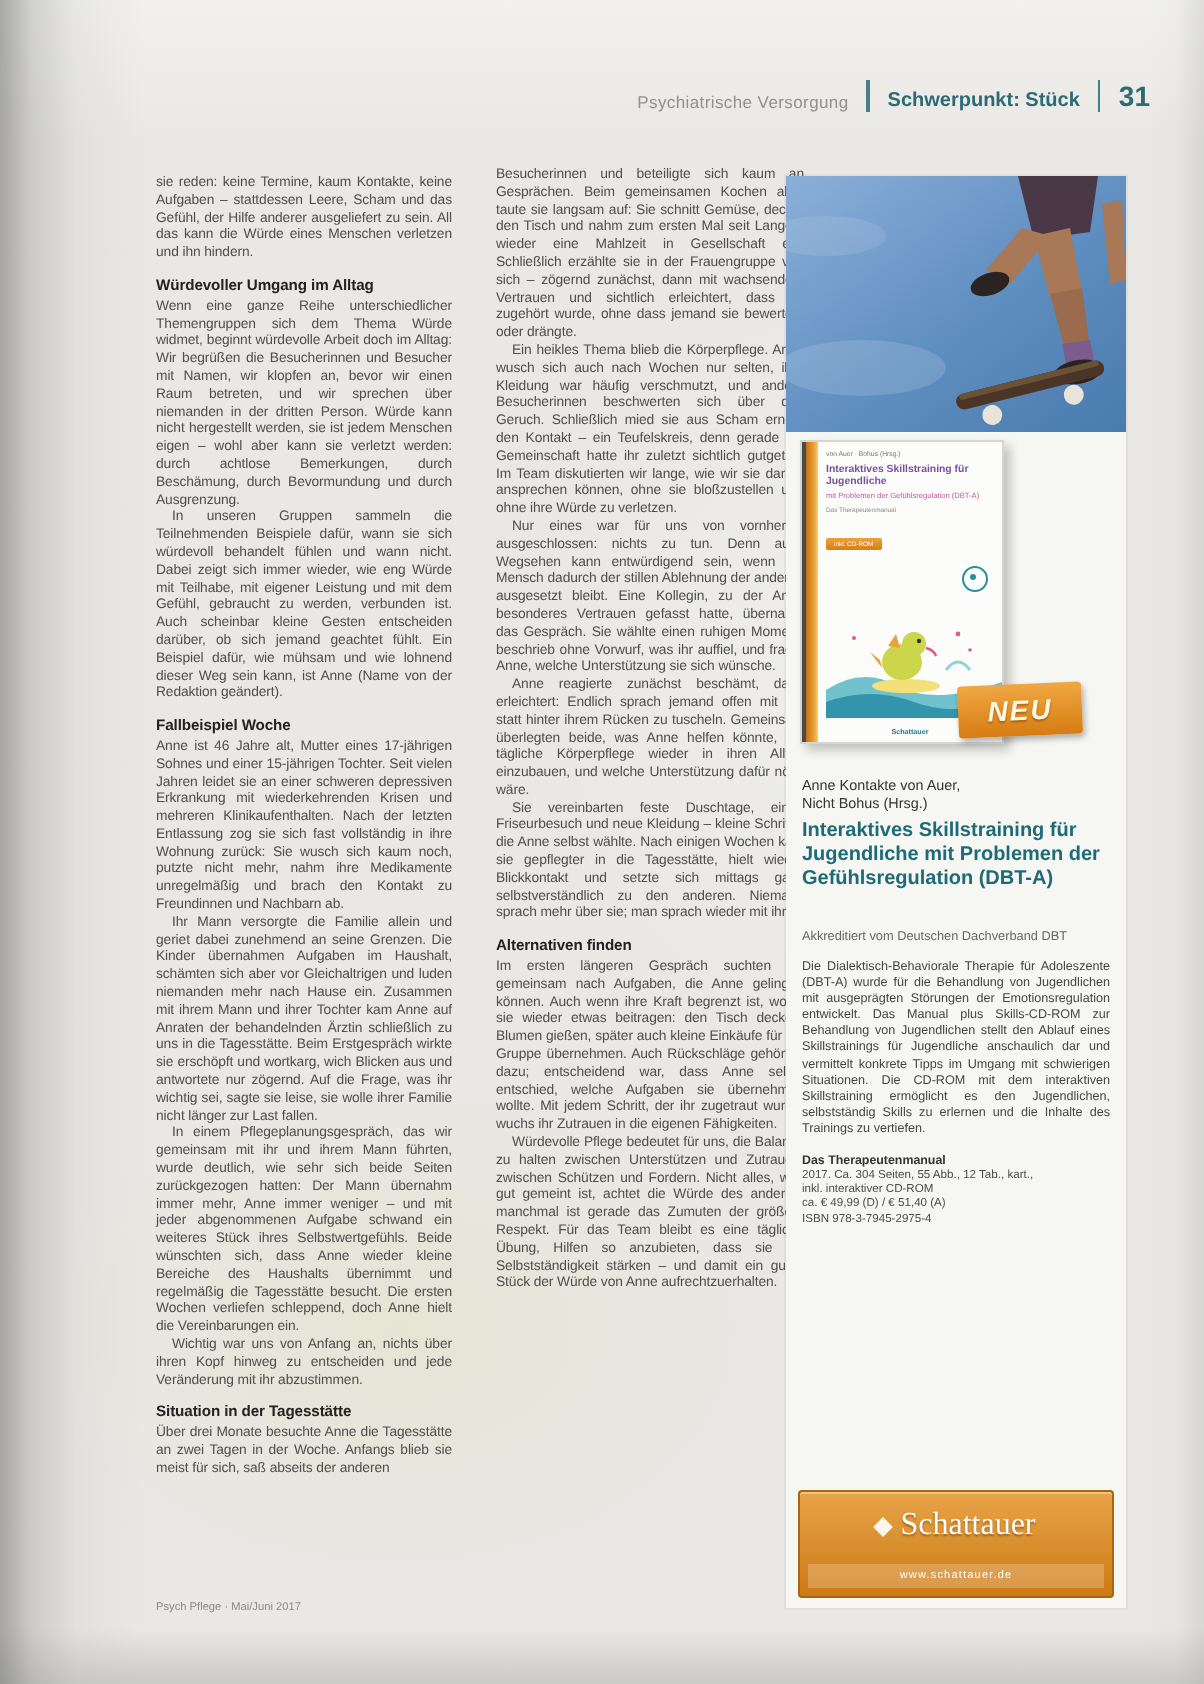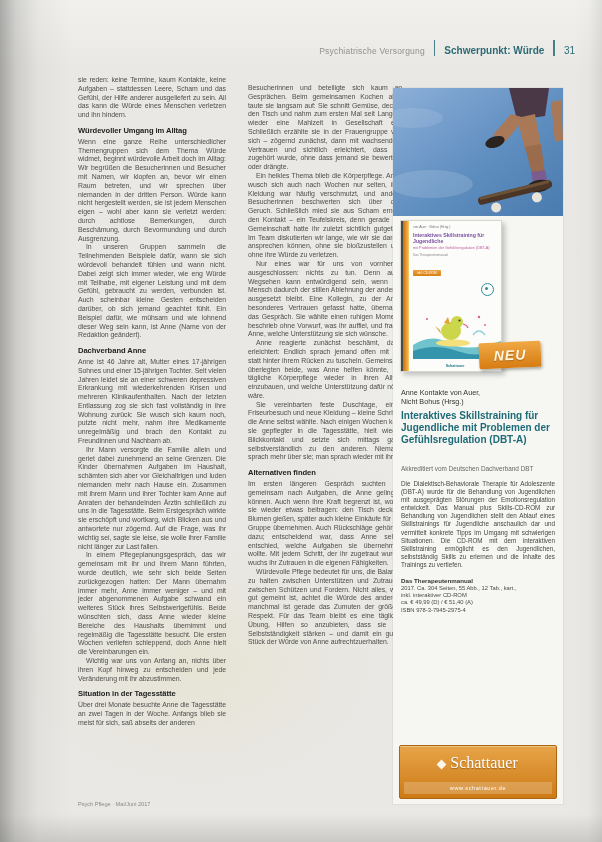--- a/index.html
+++ b/index.html
@@ -13,21 +13,21 @@
       linear-gradient(180deg, rgba(248,248,246,.55) 0px, transparent 70px),
       radial-gradient(ellipse 260px 180px at 33% 79%, rgba(226,222,184,.38), transparent 70%),
       radial-gradient(ellipse 200px 260px at 70% 40%, rgba(250,250,248,.35), transparent 75%),
       #e9e8e5;
   }
   
   .hdr{position:absolute;top:40px;right:27px;display:flex;align-items:flex-end;gap:9px;filter:blur(.25px);}
   .hdr-section{font-size:8.5px;color:#90908e;letter-spacing:.2px;}
   .hdr-sep{width:1.5px;height:16px;background:#2c6b74;opacity:.85;}
   .hdr-focus{font-size:10px;font-weight:bold;color:#2c6b74;}
-  .hdr-page{font-size:10px;font-weight:normal;color:#2c6b74;}
+  .hdr-page{font-size:14px;font-weight:bold;color:#2c6b74;}
   
   .col{position:absolute;text-align:justify;color:#4e4e4c;font-size:6.9px;line-height:8.8px;
        letter-spacing:-.05px;filter:blur(.32px);hyphens:auto;}
   .col p{margin:0;text-indent:8px;}
   .col p.first{text-indent:0;}
   .subhead{font-size:7.6px;font-weight:bold;color:#222;margin:7px 0 2px;text-indent:0;filter:blur(.1px);}
   .footnote{position:absolute;left:78px;top:801px;font-size:5.6px;color:#8a8a88;filter:blur(.35px);}
   
   .ad{position:absolute;left:393px;top:88px;width:170px;height:716px;background:#f6f6f3;
       box-shadow:0 0 0 1px rgba(0,0,0,.04);}
@@ -71,31 +71,31 @@
             display:flex;align-items:center;justify-content:center;font-size:5.5px;color:#fff;letter-spacing:.6px;}
 </style>
 </head>
 <body>
 
 <div class="page">
 
   <div class="hdr">
     <span class="hdr-section">Psychiatrische Versorgung</span>
     <span class="hdr-sep"></span>
-    <span class="hdr-focus">Schwerpunkt: Würde</span>
+    <span class="hdr-focus">Schwerpunkt: Stück</span>
     <span class="hdr-sep"></span>
     <span class="hdr-page">31</span>
   </div>
 
-  <div class="col" style="left:78px;top:76px;width:148px;">
+  <div class="col" style="left:78px;top:88px;width:148px;">
     <p class="first">sie reden: keine Termine, kaum Kontakte, keine Aufgaben – stattdessen Leere, Scham und das Gefühl, der Hilfe anderer ausgeliefert zu sein. All das kann die Würde eines Menschen verletzen und ihn hindern.</p>
     <div class="subhead">Würdevoller Umgang im Alltag</div>
     <p class="first">Wenn eine ganze Reihe unterschiedlicher Themengruppen sich dem Thema Würde widmet, beginnt würdevolle Arbeit doch im Alltag: Wir begrüßen die Besucherinnen und Besucher mit Namen, wir klopfen an, bevor wir einen Raum betreten, und wir sprechen über niemanden in der dritten Person. Würde kann nicht hergestellt werden, sie ist jedem Menschen eigen – wohl aber kann sie verletzt werden: durch achtlose Bemerkungen, durch Beschämung, durch Bevormundung und durch Ausgrenzung.</p>
     <p>In unseren Gruppen sammeln die Teilnehmenden Beispiele dafür, wann sie sich würdevoll behandelt fühlen und wann nicht. Dabei zeigt sich immer wieder, wie eng Würde mit Teilhabe, mit eigener Leistung und mit dem Gefühl, gebraucht zu werden, verbunden ist. Auch scheinbar kleine Gesten entscheiden darüber, ob sich jemand geachtet fühlt. Ein Beispiel dafür, wie mühsam und wie lohnend dieser Weg sein kann, ist Anne (Name von der Redaktion geändert).</p>
-    <div class="subhead">Dachverband Anne</div>
+    <div class="subhead">Fallbeispiel Woche</div>
     <p class="first">Anne ist 46 Jahre alt, Mutter eines 17-jährigen Sohnes und einer 15-jährigen Tochter. Seit vielen Jahren leidet sie an einer schweren depressiven Erkrankung mit wiederkehrenden Krisen und mehreren Klinikaufenthalten. Nach der letzten Entlassung zog sie sich fast vollständig in ihre Wohnung zurück: Sie wusch sich kaum noch, putzte nicht mehr, nahm ihre Medikamente unregelmäßig und brach den Kontakt zu Freundinnen und Nachbarn ab.</p>
     <p>Ihr Mann versorgte die Familie allein und geriet dabei zunehmend an seine Grenzen. Die Kinder übernahmen Aufgaben im Haushalt, schämten sich aber vor Gleichaltrigen und luden niemanden mehr nach Hause ein. Zusammen mit ihrem Mann und ihrer Tochter kam Anne auf Anraten der behandelnden Ärztin schließlich zu uns in die Tagesstätte. Beim Erstgespräch wirkte sie erschöpft und wortkarg, wich Blicken aus und antwortete nur zögernd. Auf die Frage, was ihr wichtig sei, sagte sie leise, sie wolle ihrer Familie nicht länger zur Last fallen.</p>
     <p>In einem Pflegeplanungsgespräch, das wir gemeinsam mit ihr und ihrem Mann führten, wurde deutlich, wie sehr sich beide Seiten zurückgezogen hatten: Der Mann übernahm immer mehr, Anne immer weniger – und mit jeder abgenommenen Aufgabe schwand ein weiteres Stück ihres Selbstwertgefühls. Beide wünschten sich, dass Anne wieder kleine Bereiche des Haushalts übernimmt und regelmäßig die Tagesstätte besucht. Die ersten Wochen verliefen schleppend, doch Anne hielt die Vereinbarungen ein.</p>
     <p>Wichtig war uns von Anfang an, nichts über ihren Kopf hinweg zu entscheiden und jede Veränderung mit ihr abzustimmen.</p>
     <div class="subhead">Situation in der Tagesstätte</div>
     <p class="first">Über drei Monate besuchte Anne die Tagesstätte an zwei Tagen in der Woche. Anfangs blieb sie meist für sich, saß abseits der anderen</p>
   </div>
 
   <div class="col" style="left:248px;top:84px;width:154px;">
     <p class="first">Besucherinnen und beteiligte sich kaum an Gesprächen. Beim gemeinsamen Kochen aber taute sie langsam auf: Sie schnitt Gemüse, deckte den Tisch und nahm zum ersten Mal seit Langem wieder eine Mahlzeit in Gesellschaft ein. Schließlich erzählte sie in der Frauengruppe von sich – zögernd zunächst, dann mit wachsendem Vertrauen und sichtlich erleichtert, dass ihr zugehört wurde, ohne dass jemand sie bewertete oder drängte.</p>

